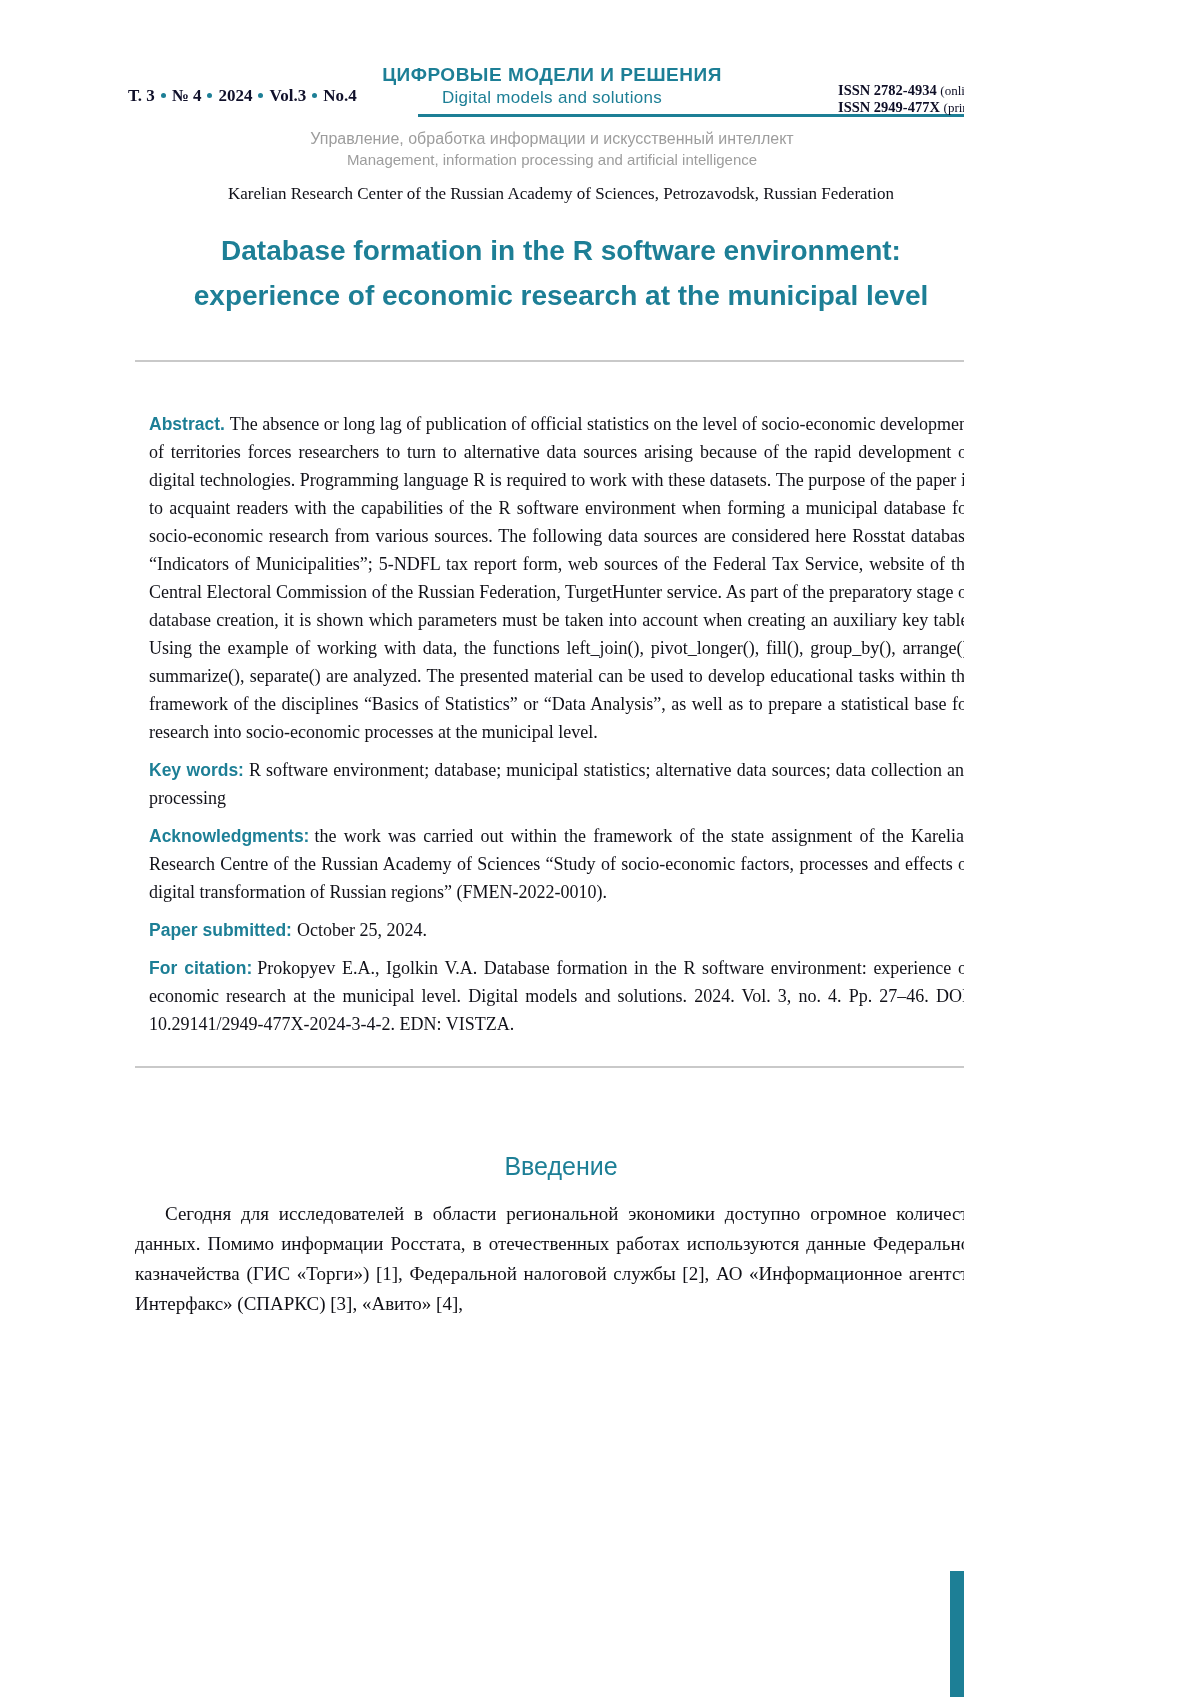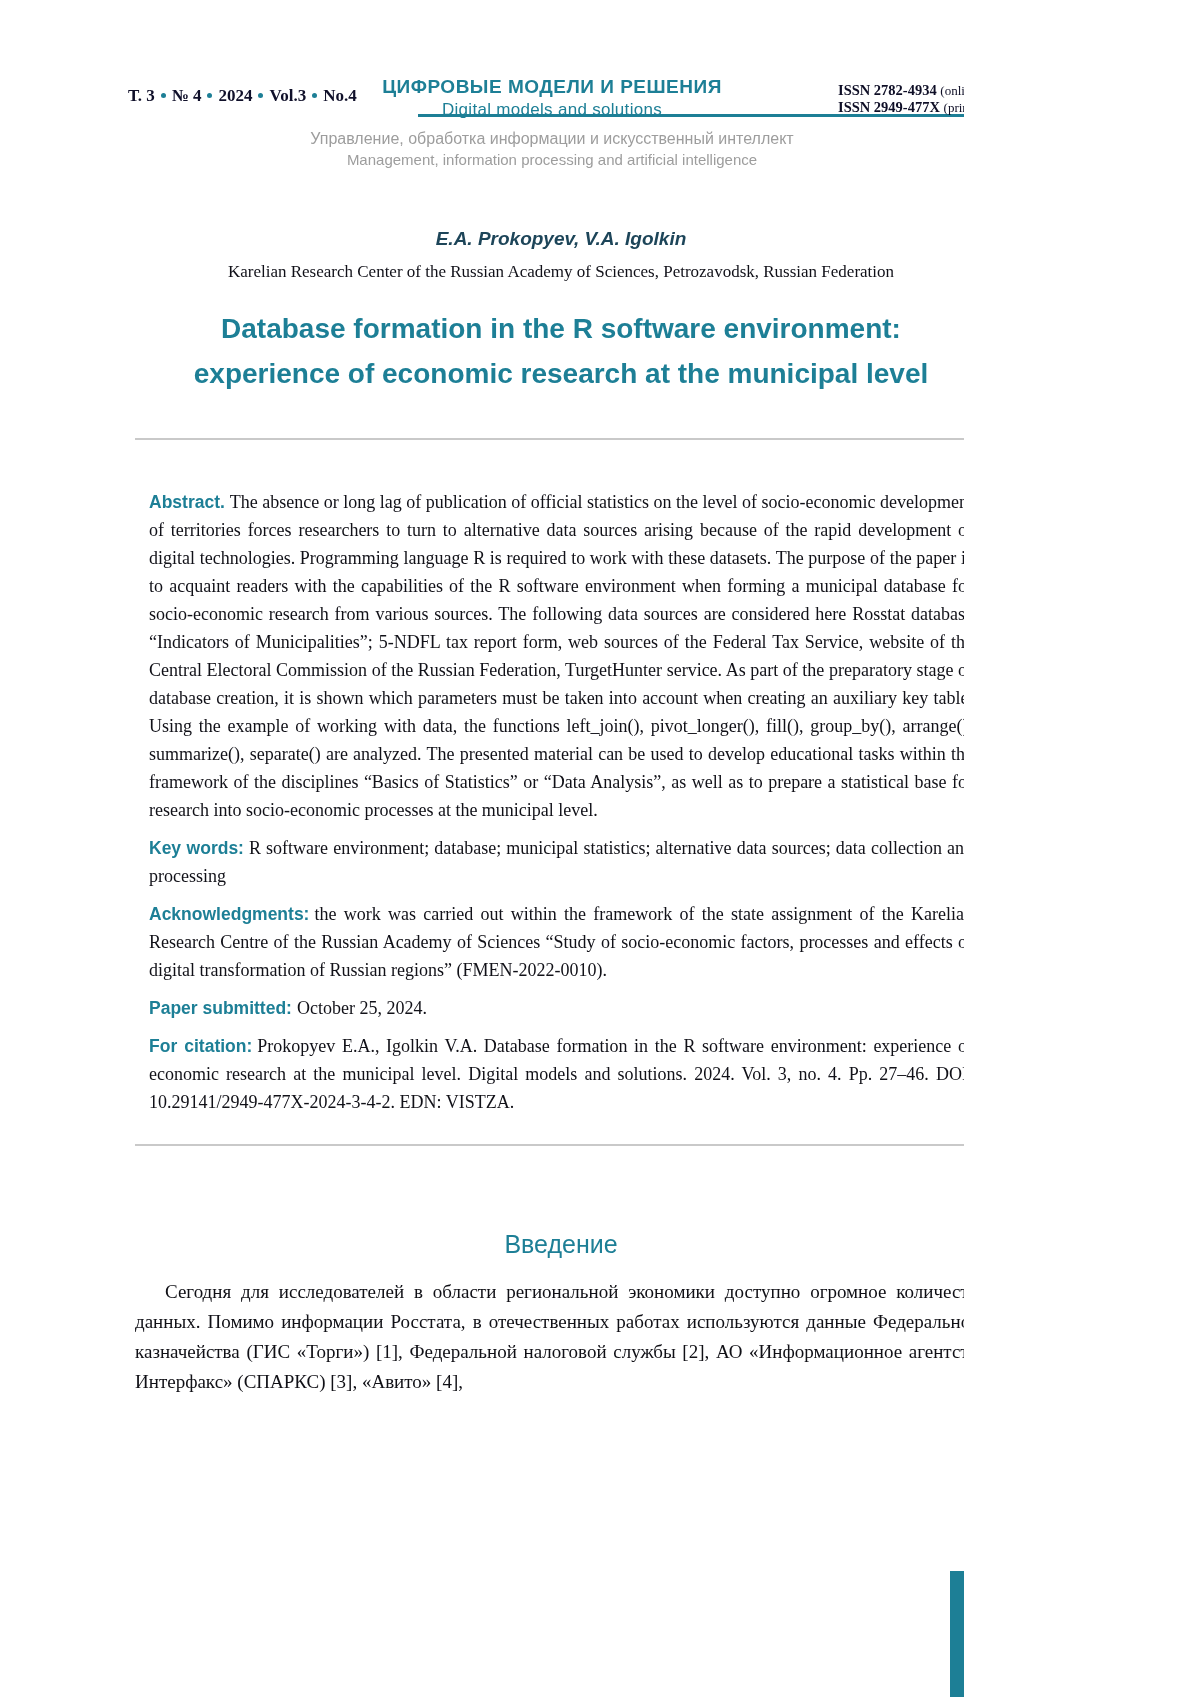--- a/index.html
+++ b/index.html
@@ -17,21 +17,21 @@
   .header { position: relative; height: 172px; }
   .issue-info {
     position: absolute; left: 128px; top: 86px;
     font-weight: 700; font-size: 17px; color: #10102a;
     white-space: nowrap;
   }
   .sep-dot {
     display: inline-block; width: 5px; height: 5px; border-radius: 50%;
     background: var(--accent, #1d7f96); margin: 0 6px; vertical-align: 3px;
   }
-  .center-zone { position: absolute; left: 24px; width: 1056px; top: 76px; text-align: center; }
+  .center-zone { position: absolute; left: 24px; width: 1056px; top: 64px; text-align: center; }
   .journal-ru {
     font-family: "Liberation Sans", sans-serif; font-weight: 700;
     font-size: 19px; letter-spacing: 0.5px; color: var(--accent, #1d7f96);
   }
   .journal-en {
     font-family: "Liberation Sans", sans-serif; font-size: 17px;
     letter-spacing: 0.3px; color: var(--accent, #1d7f96); margin-top: 2px;
   }
   .header-line {
     position: absolute; left: 418px; width: 594px; top: 114px; height: 3px;
@@ -123,21 +123,20 @@
     </div>
 
     <div class="section-lines">
       <div class="section-ru">Управление, обработка информации и искусственный интеллект</div>
       <div class="section-en">Management, information processing and artificial intelligence</div>
     </div>
   </header>
 
   <main class="content">
 
-    <div class="authors">E.A. Prokopyev, V.A. Igolkin</div>
 
     <div class="affiliation">Karelian Research Center of the Russian Academy of Sciences, Petrozavodsk, Russian Federation</div>
 
     <h1 class="title">
       <span>Database formation in the R software environment:</span><br>
       <span>experience of economic research at the municipal level</span>
     </h1>
 
     <div class="rule"></div>
 

